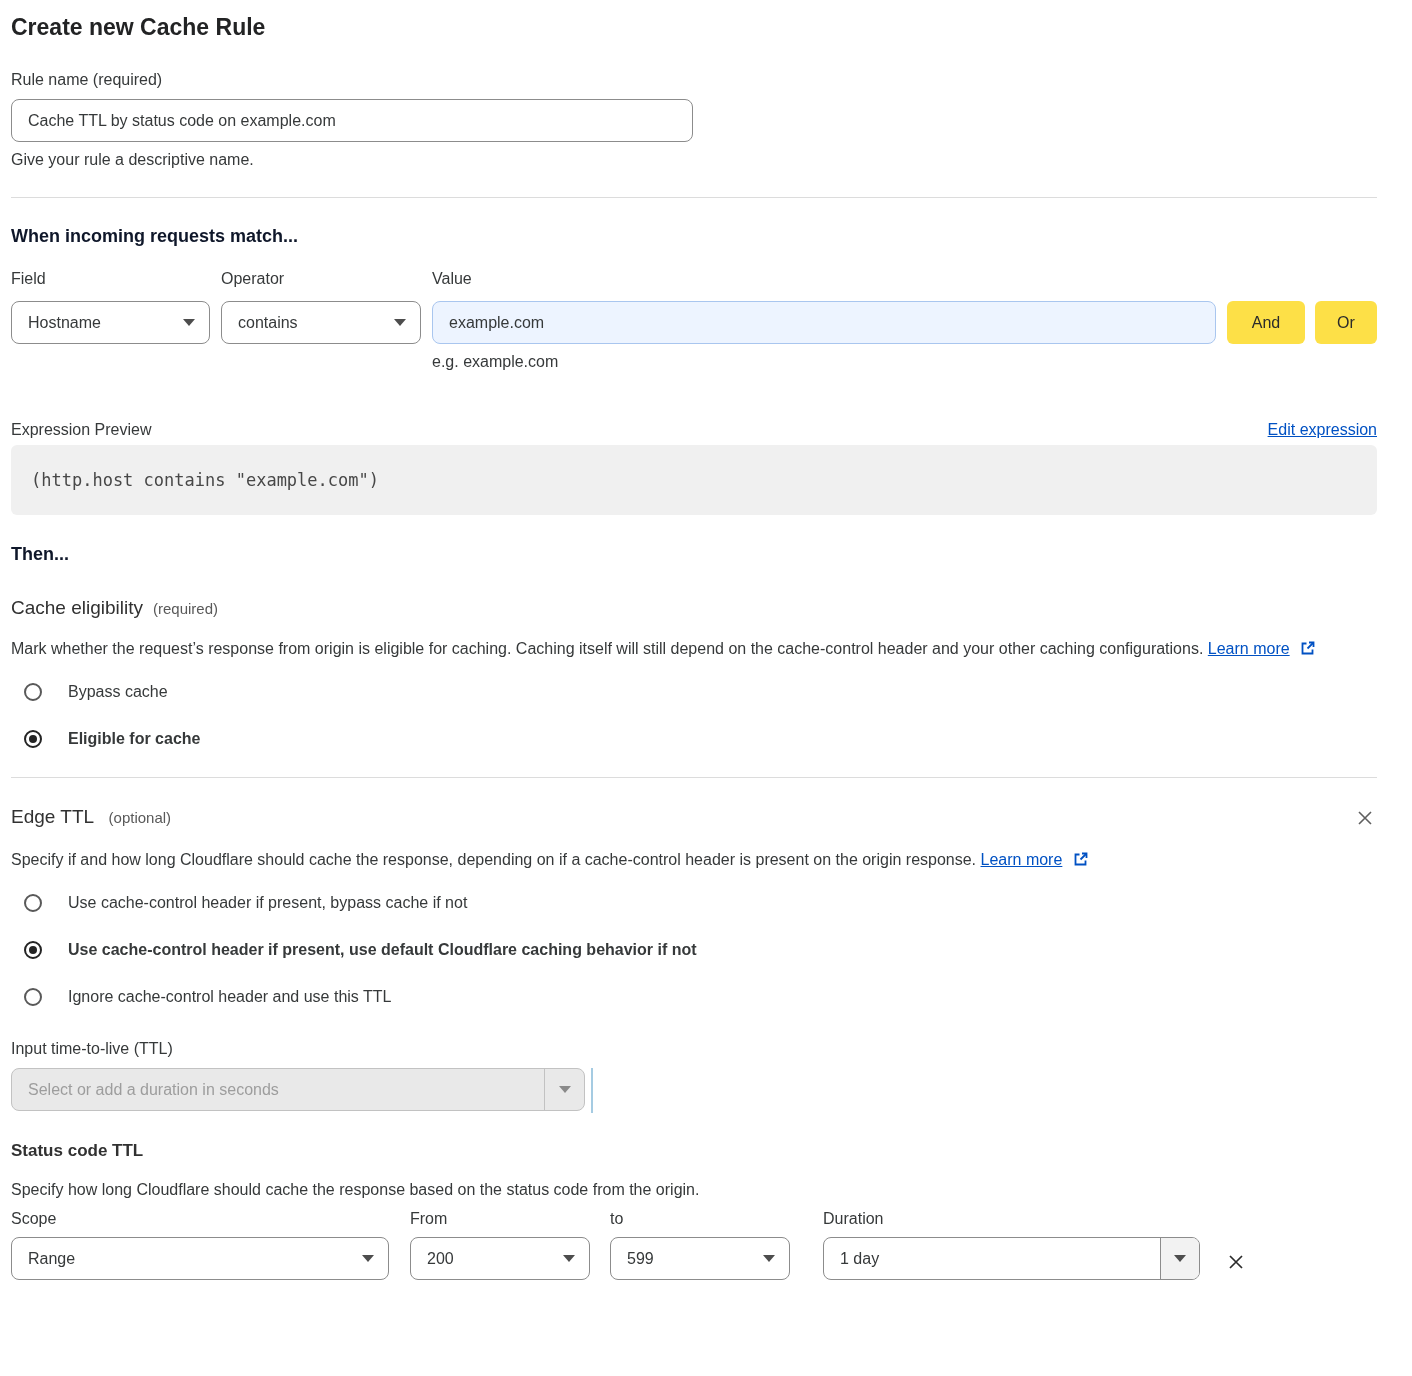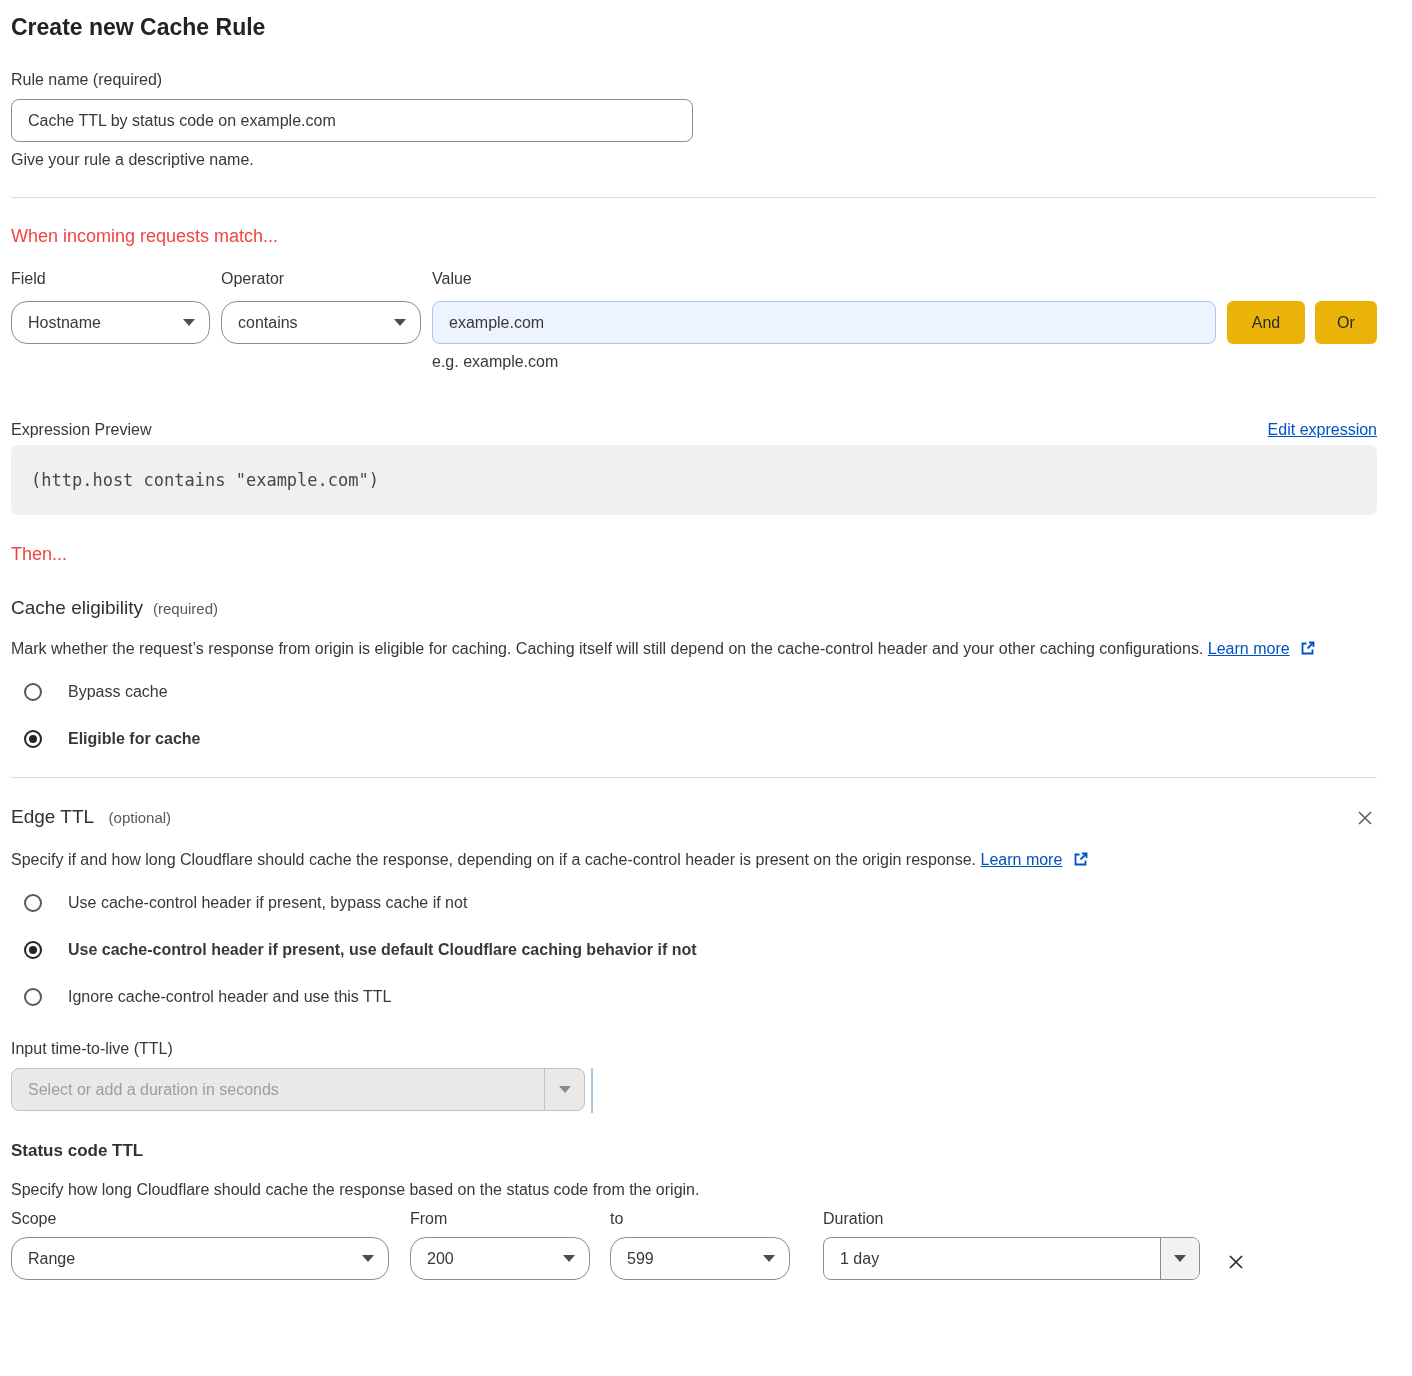--- a/index.html
+++ b/index.html
@@ -16,47 +16,47 @@
   .field-label { font-size: 16px; color: #36393a; display: block; margin-bottom: 10px; }
   .text-input {
     height: 43px; width: 682px; border: 1px solid #8c8c8c; border-radius: 8px;
     font-family: "Liberation Sans", sans-serif; font-size: 16px; color: #36393a;
     padding: 0 16px; background: #fff; outline: none;
   }
   .helper { font-size: 16px; color: #36393a; margin-top: 9px; }
 
   .divider { border: none; border-top: 1px solid #dcdcdc; margin: 28px 0; }
 
-  .section-heading { font-size: 18px; font-weight: 400; color: #ef4444; }
+  .section-heading { font-size: 18px; font-weight: 700; color: #0f172a; }
   .mb23 { margin-bottom: 23px; }
 
   
   .match-labels { display: flex; font-size: 16px; margin-bottom: 13px; }
   .match-labels .l1 { width: 210px; }
   .match-labels .l2 { width: 211px; }
   .match-row { display: flex; align-items: flex-start; }
   .select-box {
-    height: 43px; border: 1px solid #8c8c8c; border-radius: 16px; background: #fff;
+    height: 43px; border: 1px solid #8c8c8c; border-radius: 8px; background: #fff;
     display: flex; align-items: center; justify-content: space-between;
     padding: 0 14px 0 16px; font-size: 16px; color: #36393a; cursor: pointer;
   }
   .caret {
     width: 0; height: 0; border-left: 6px solid transparent; border-right: 6px solid transparent;
     border-top: 7px solid #4d4d4d; flex: none; margin-left: 10px;
   }
   .sel-field { width: 199px; margin-right: 11px; }
   .sel-operator { width: 200px; margin-right: 11px; }
   .value-col { flex: 1; margin-right: 11px; }
   .value-input {
     height: 43px; width: 100%; border: 1px solid #a9c6ef; border-radius: 8px;
     background: #edf4ff; font-family: "Liberation Sans", sans-serif; font-size: 16px;
     color: #36393a; padding: 0 16px; outline: none;
   }
   .conj-btn {
-    height: 43px; border: none; border-radius: 6px; background: #eab308; color: #2b2b2b;
+    height: 43px; border: none; border-radius: 6px; background: #fde047; color: #2b2b2b;
     font-family: "Liberation Sans", sans-serif; font-size: 16px; cursor: pointer;
   }
   .btn-and { width: 78px; margin-right: 10px; }
   .btn-or  { width: 62px; }
 
   
   .expr-header { display: flex; justify-content: space-between; align-items: flex-end; margin: 50px 0 6px 0; }
   .expr-label { font-size: 16px; color: #36393a; }
   .link { color: #0051c3; text-decoration: underline; font-size: 16px; cursor: pointer; }
   .expr-block {

